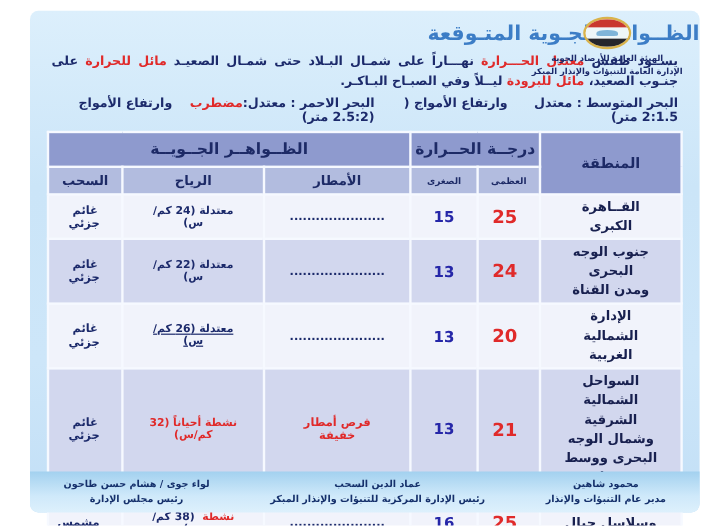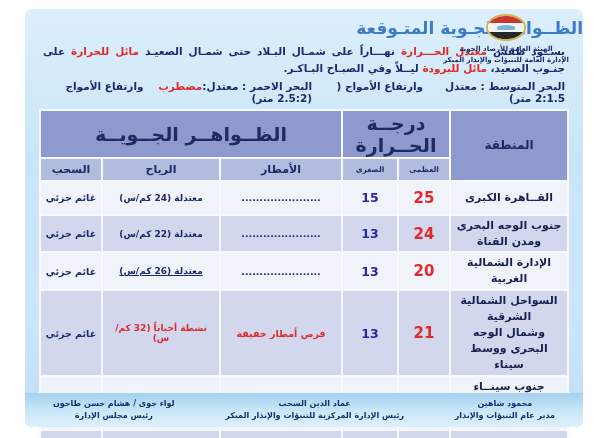--- a/index.html
+++ b/index.html
@@ -30,25 +30,25 @@
   
   .summary{margin:5px 18px 0 18px;font-size:10.5px;font-weight:bold;
            line-height:1.6;text-align:justify;color:var(--navy);}
   
   .sea{display:flex;justify-content:space-between;margin:3px 18px 0 14px;
        font-size:10.5px;font-weight:bold;color:var(--navy);}
   
   table{border-collapse:collapse;margin:5px auto 0 auto;width:528px;table-layout:fixed;}
   th,td{border:2px solid #f6f9ff;}
   thead th{color:#1d2a66;font-weight:bold;}
-  .h1 th{background:var(--header_bg);font-size:19px;height:25px;}
+  .h1 th{background:var(--header_bg);font-size:13px;height:25px;}
   .h1 th.region-h{font-size:12px;}
   .h2 th{background:var(--subheader_bg);font-size:11px;height:19px;}
   .h2 th.tiny{font-size:7.5px;}
-  tbody td{text-align:center;font-weight:bold;height:28px;padding:2px 4px;}
+  tbody td{text-align:center;font-weight:bold;height:28px;padding:2px 18px;}
   tbody tr:nth-child(odd){background:var(--row_light);}
   tbody tr:nth-child(even){background:var(--row_dark);}
   td.region{font-size:11px;color:#18204f;white-space:pre-line;line-height:1.45;}
   td.tmax{color:var(--red);font-size:15px;}
   td.tmin{color:var(--min_blue);font-size:12.5px;}
   td.rain{font-size:9.5px;}
   td.wind{font-size:9px;}
   td.clouds{font-size:9.5px;color:var(--navy);}
   
   .footer{position:absolute;bottom:0;left:0;right:0;height:34px;

